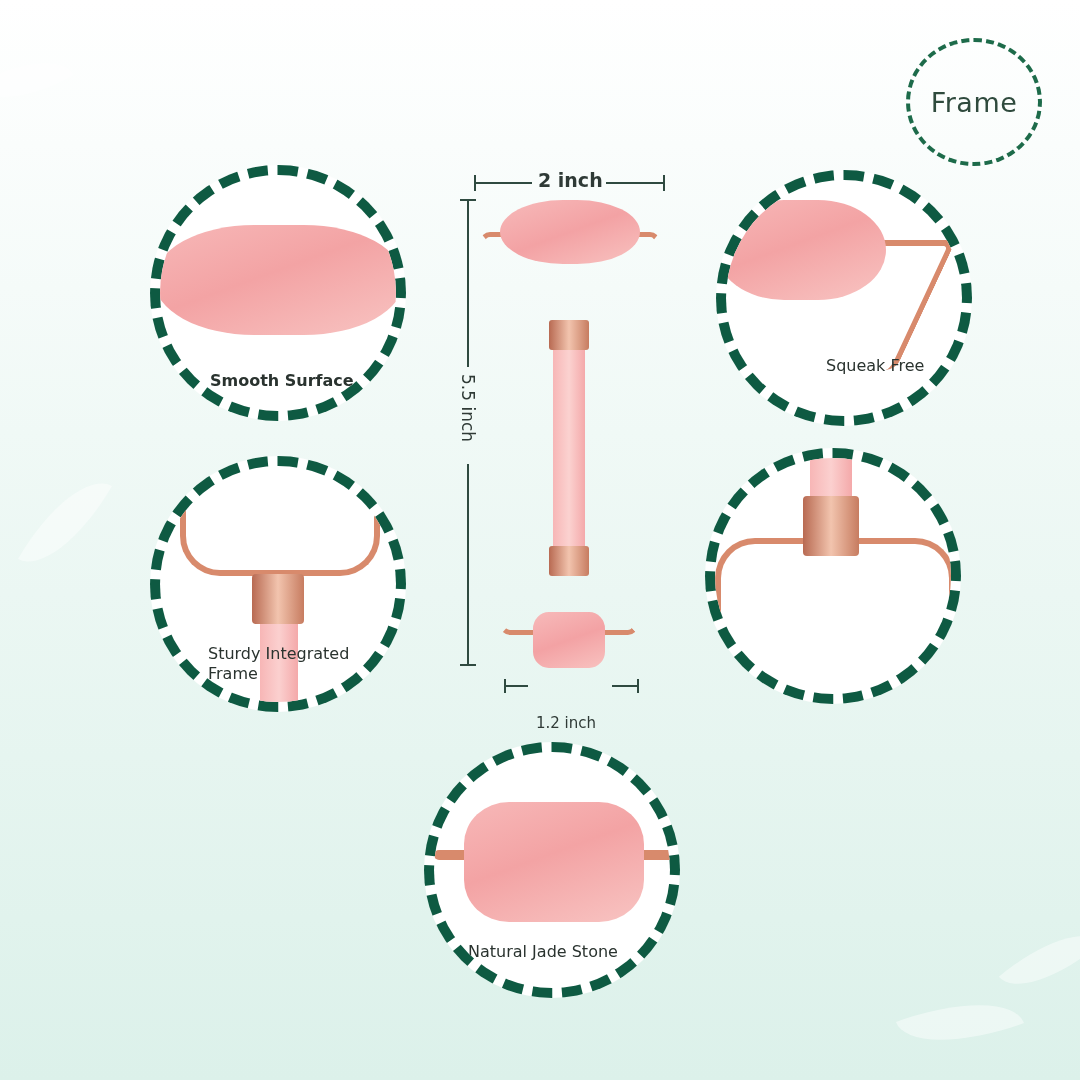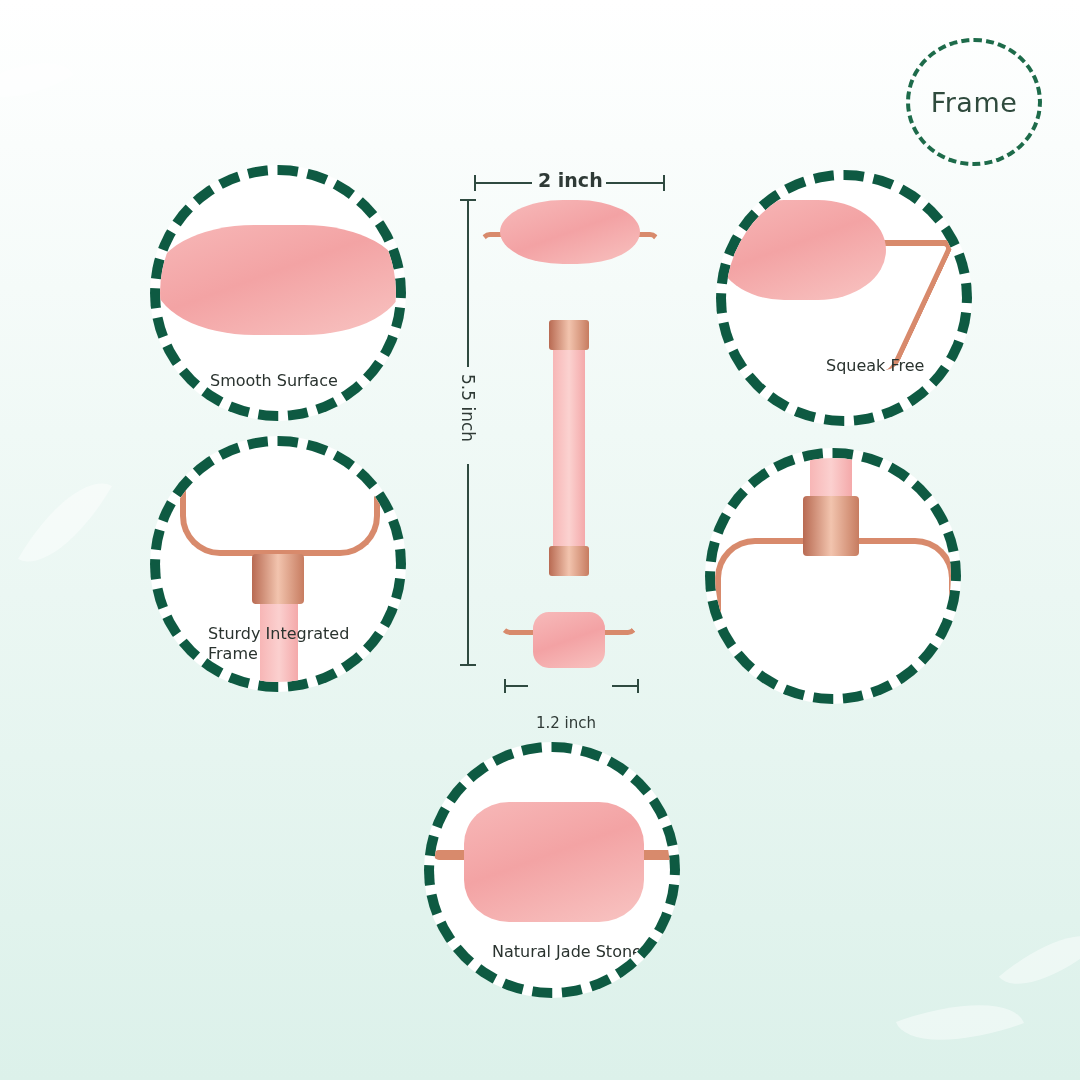--- a/index.html
+++ b/index.html
@@ -66,47 +66,47 @@
 <div class="leaf" style="left:10px;top:500px;width:110px;height:45px;transform:rotate(-60deg);"></div>
 <div class="leaf" style="left:900px;top:1000px;width:120px;height:45px;transform:rotate(-20deg);"></div>
 <div class="leaf" style="left:1000px;top:940px;width:100px;height:40px;transform:rotate(-40deg);"></div>
 
 <div class="logo">
   <span>Frame</span>
 </div>
 
 <div class="bubble" style="left:150px;top:165px;">
   <div class="stone" style="left:-6px;top:50px;width:250px;height:110px;"></div>
-  <div class="bubble-label" style="left:50px;top:196px;">Smooth Surface</div>
+  <div class="bubble-label" style="left:50px;top:196px;font-weight:bold;">Smooth Surface</div>
 </div>
 
 <div class="bubble" style="left:716px;top:170px;">
   <div class="wire" style="left:90px;top:60px;width:110px;height:130px;border-left:none;border-bottom:none;transform:skewX(-25deg);"></div>
   <div class="stone" style="left:-10px;top:20px;width:170px;height:100px;"></div>
   <div class="bubble-label" style="left:100px;top:176px;">Squeak Free</div>
 </div>
 
-<div class="bubble" style="left:150px;top:436px;">
+<div class="bubble" style="left:150px;top:456px;">
   <div class="rod" style="left:100px;top:140px;width:38px;height:120px;"></div>
   <div class="wire" style="left:20px;top:10px;width:200px;height:100px;border-top:none;border-radius:0 0 40px 40px;"></div>
   <div class="collar" style="left:92px;top:108px;width:52px;height:50px;"></div>
   <div class="bubble-label" style="left:48px;top:178px;">Sturdy Integrated
 Frame</div>
 </div>
 
 <div class="bubble" style="left:705px;top:448px;">
   <div class="rod" style="left:95px;top:0px;width:42px;height:50px;"></div>
   <div class="wire" style="left:0px;top:80px;width:240px;height:90px;border-bottom:none;border-radius:40px 40px 0 0;"></div>
   <div class="collar" style="left:88px;top:38px;width:56px;height:60px;"></div>
 </div>
 
 <div class="bubble" style="left:424px;top:742px;">
   <div class="wire" style="left:0px;top:98px;width:240px;height:10px;border:none;background:#d88a6c;"></div>
   <div class="stone" style="left:30px;top:50px;width:180px;height:120px;border-radius:25% / 35%;"></div>
-  <div class="bubble-label" style="left:58px;top:190px;">Natural Jade Stone</div>
+  <div class="bubble-label" style="left:34px;top:190px;">Natural Jade Stone</div>
 </div>
 
 <div>
   <div class="roller-part" style="left:480px;top:232px;width:180px;height:90px;border:5px solid #d88a6c;border-bottom:none;border-radius:10px 10px 0 0;clip-path:polygon(0 0,100% 0,60% 100%,40% 100%);"></div>
   <div class="roller-part" style="left:500px;top:200px;width:140px;height:64px;border-radius:45% / 50%;background:linear-gradient(160deg,#f7baba,#f3a2a4,#f8c2c0);"></div>
   <div class="roller-part" style="left:549px;top:320px;width:40px;height:30px;background:linear-gradient(90deg,#b86a52,#f2c4ae,#c77c60);border-radius:3px;"></div>
   <div class="roller-part" style="left:553px;top:350px;width:32px;height:198px;background:linear-gradient(90deg,#f7b6b6,#fbd2d0,#f4a9aa);"></div>
   <div class="roller-part" style="left:549px;top:546px;width:40px;height:30px;background:linear-gradient(90deg,#b86a52,#f2c4ae,#c77c60);border-radius:3px;"></div>
   <div class="roller-part" style="left:500px;top:575px;width:138px;height:60px;border:5px solid #d88a6c;border-top:none;border-radius:0 0 10px 10px;clip-path:polygon(40% 0,60% 0,100% 100%,0 100%);"></div>
   <div class="roller-part" style="left:533px;top:612px;width:72px;height:56px;border-radius:22% / 30%;background:linear-gradient(160deg,#f7baba,#f3a2a4,#f8c2c0);"></div>

